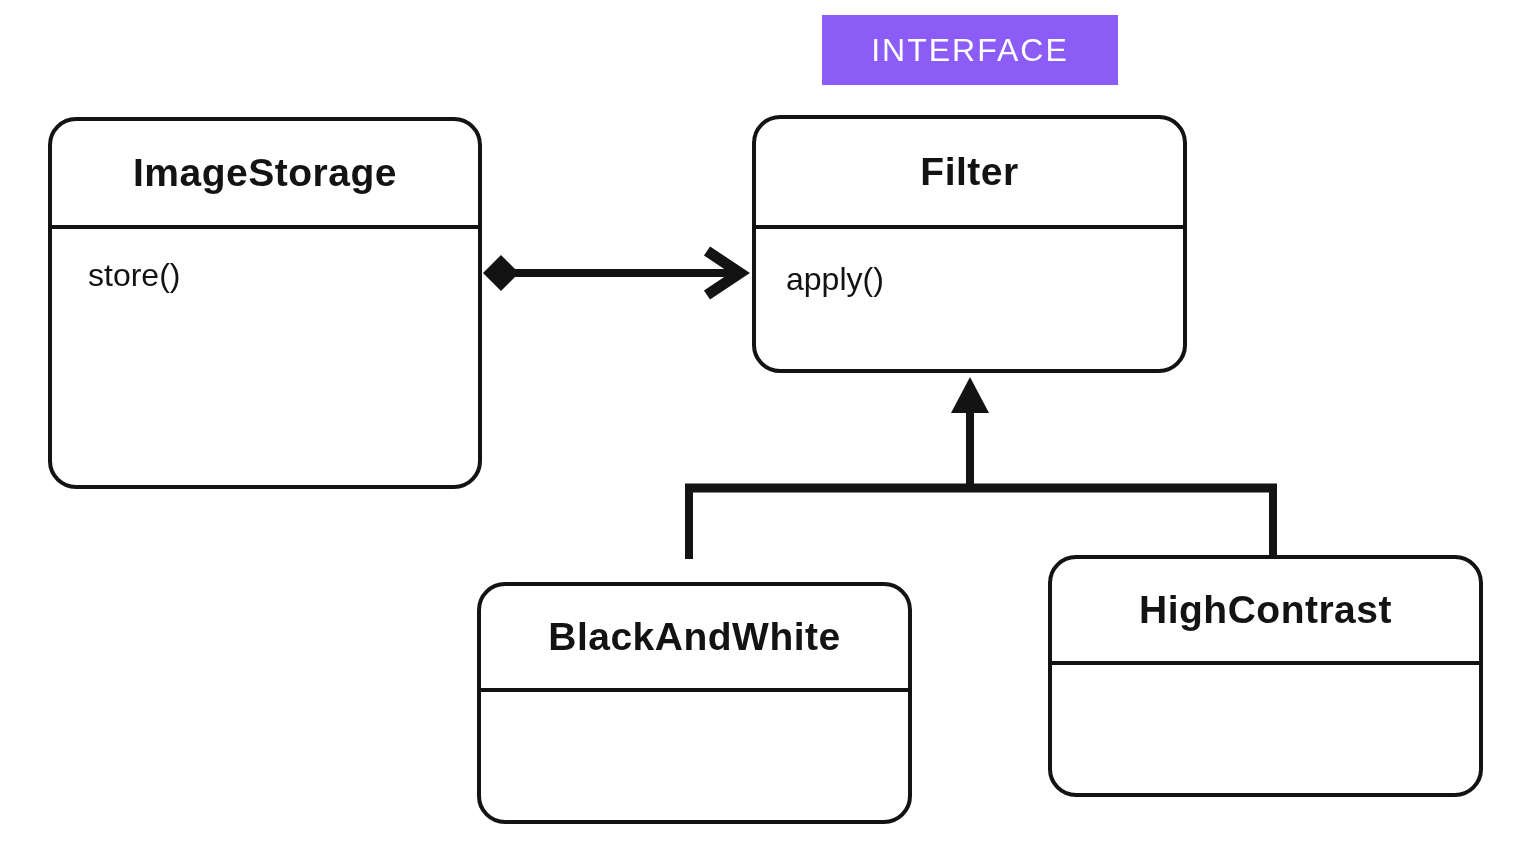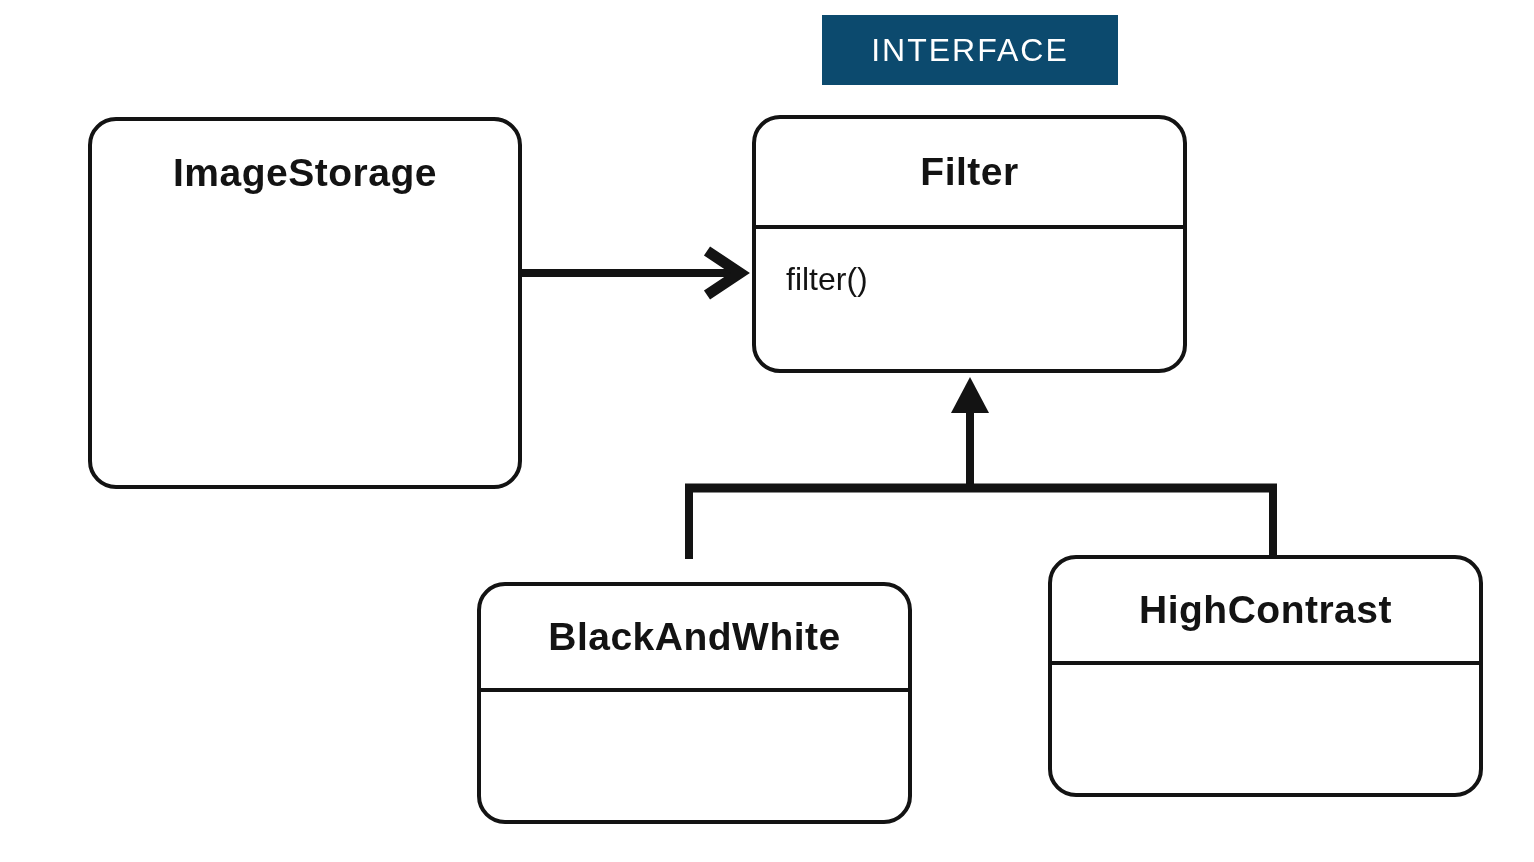--- a/index.html
+++ b/index.html
@@ -22,21 +22,21 @@
     width: 1534px;
     height: 862px;
     pointer-events: none;
   }
   .badge {
     position: absolute;
     left: 822px;
     top: 15px;
     width: 296px;
     height: 70px;
-    background: #0c4a6e;
+    background: #8b5cf6;
     color: #ffffff;
     font-size: 32px;
     font-weight: 500;
     letter-spacing: 2px;
     display: flex;
     align-items: center;
     justify-content: center;
   }
   .uml-box {
     position: absolute;
@@ -58,21 +58,21 @@
   }
   .uml-section {
     box-sizing: border-box;
     border-top: 4px solid #131313;
     font-size: 32px;
     font-weight: 500;
     line-height: 49px;
   }
   .uml-line { white-space: nowrap; }
 
-  #box-image-storage { left: 48px;  top: 117px; width: 434px; height: 372px; margin-left: 40px; }
+  #box-image-storage { left: 48px;  top: 117px; width: 434px; height: 372px; }
   #box-image-storage .uml-title    { height: 104px; }
   #box-image-storage .sec-attrs    { height: 152px; padding: 26px 20px 0 36px; }
   #box-image-storage .sec-methods  { flex: 1 1 auto; padding: 22px 20px 0 36px; }
 
   #box-filter { left: 752px; top: 115px; width: 435px; height: 258px; }
   #box-filter .uml-title   { height: 106px; }
   #box-filter .sec-methods { flex: 1 1 auto; padding: 26px 20px 0 30px; }
 
   #box-black-and-white { left: 477px;  top: 582px; width: 435px; height: 242px; }
   #box-high-contrast   { left: 1048px; top: 555px; width: 435px; height: 242px; }
@@ -100,26 +100,29 @@
       <line x1="685" y1="488" x2="1277" y2="488" stroke-width="9"></line>
       <line x1="689" y1="484" x2="689" y2="559" stroke-width="8"></line>
       <line x1="1273" y1="484" x2="1273" y2="559" stroke-width="8"></line>
     </g>
   </svg>
 
   <div class="badge">INTERFACE</div>
 
   <div class="uml-box" id="box-image-storage">
     <div class="uml-title">ImageStorage</div>
+    <div class="uml-section sec-methods">
+      <div class="uml-line">store()</div>
+    </div>
   </div>
 
   <div class="uml-box" id="box-filter">
     <div class="uml-title">Filter</div>
     <div class="uml-section sec-methods">
-      <div class="uml-line">filter()</div>
+      <div class="uml-line">apply()</div>
     </div>
   </div>
 
   <div class="uml-box" id="box-black-and-white">
     <div class="uml-title">BlackAndWhite</div>
     <div class="uml-section sec-empty"></div>
   </div>
 
   <div class="uml-box" id="box-high-contrast">
     <div class="uml-title">HighContrast</div>

